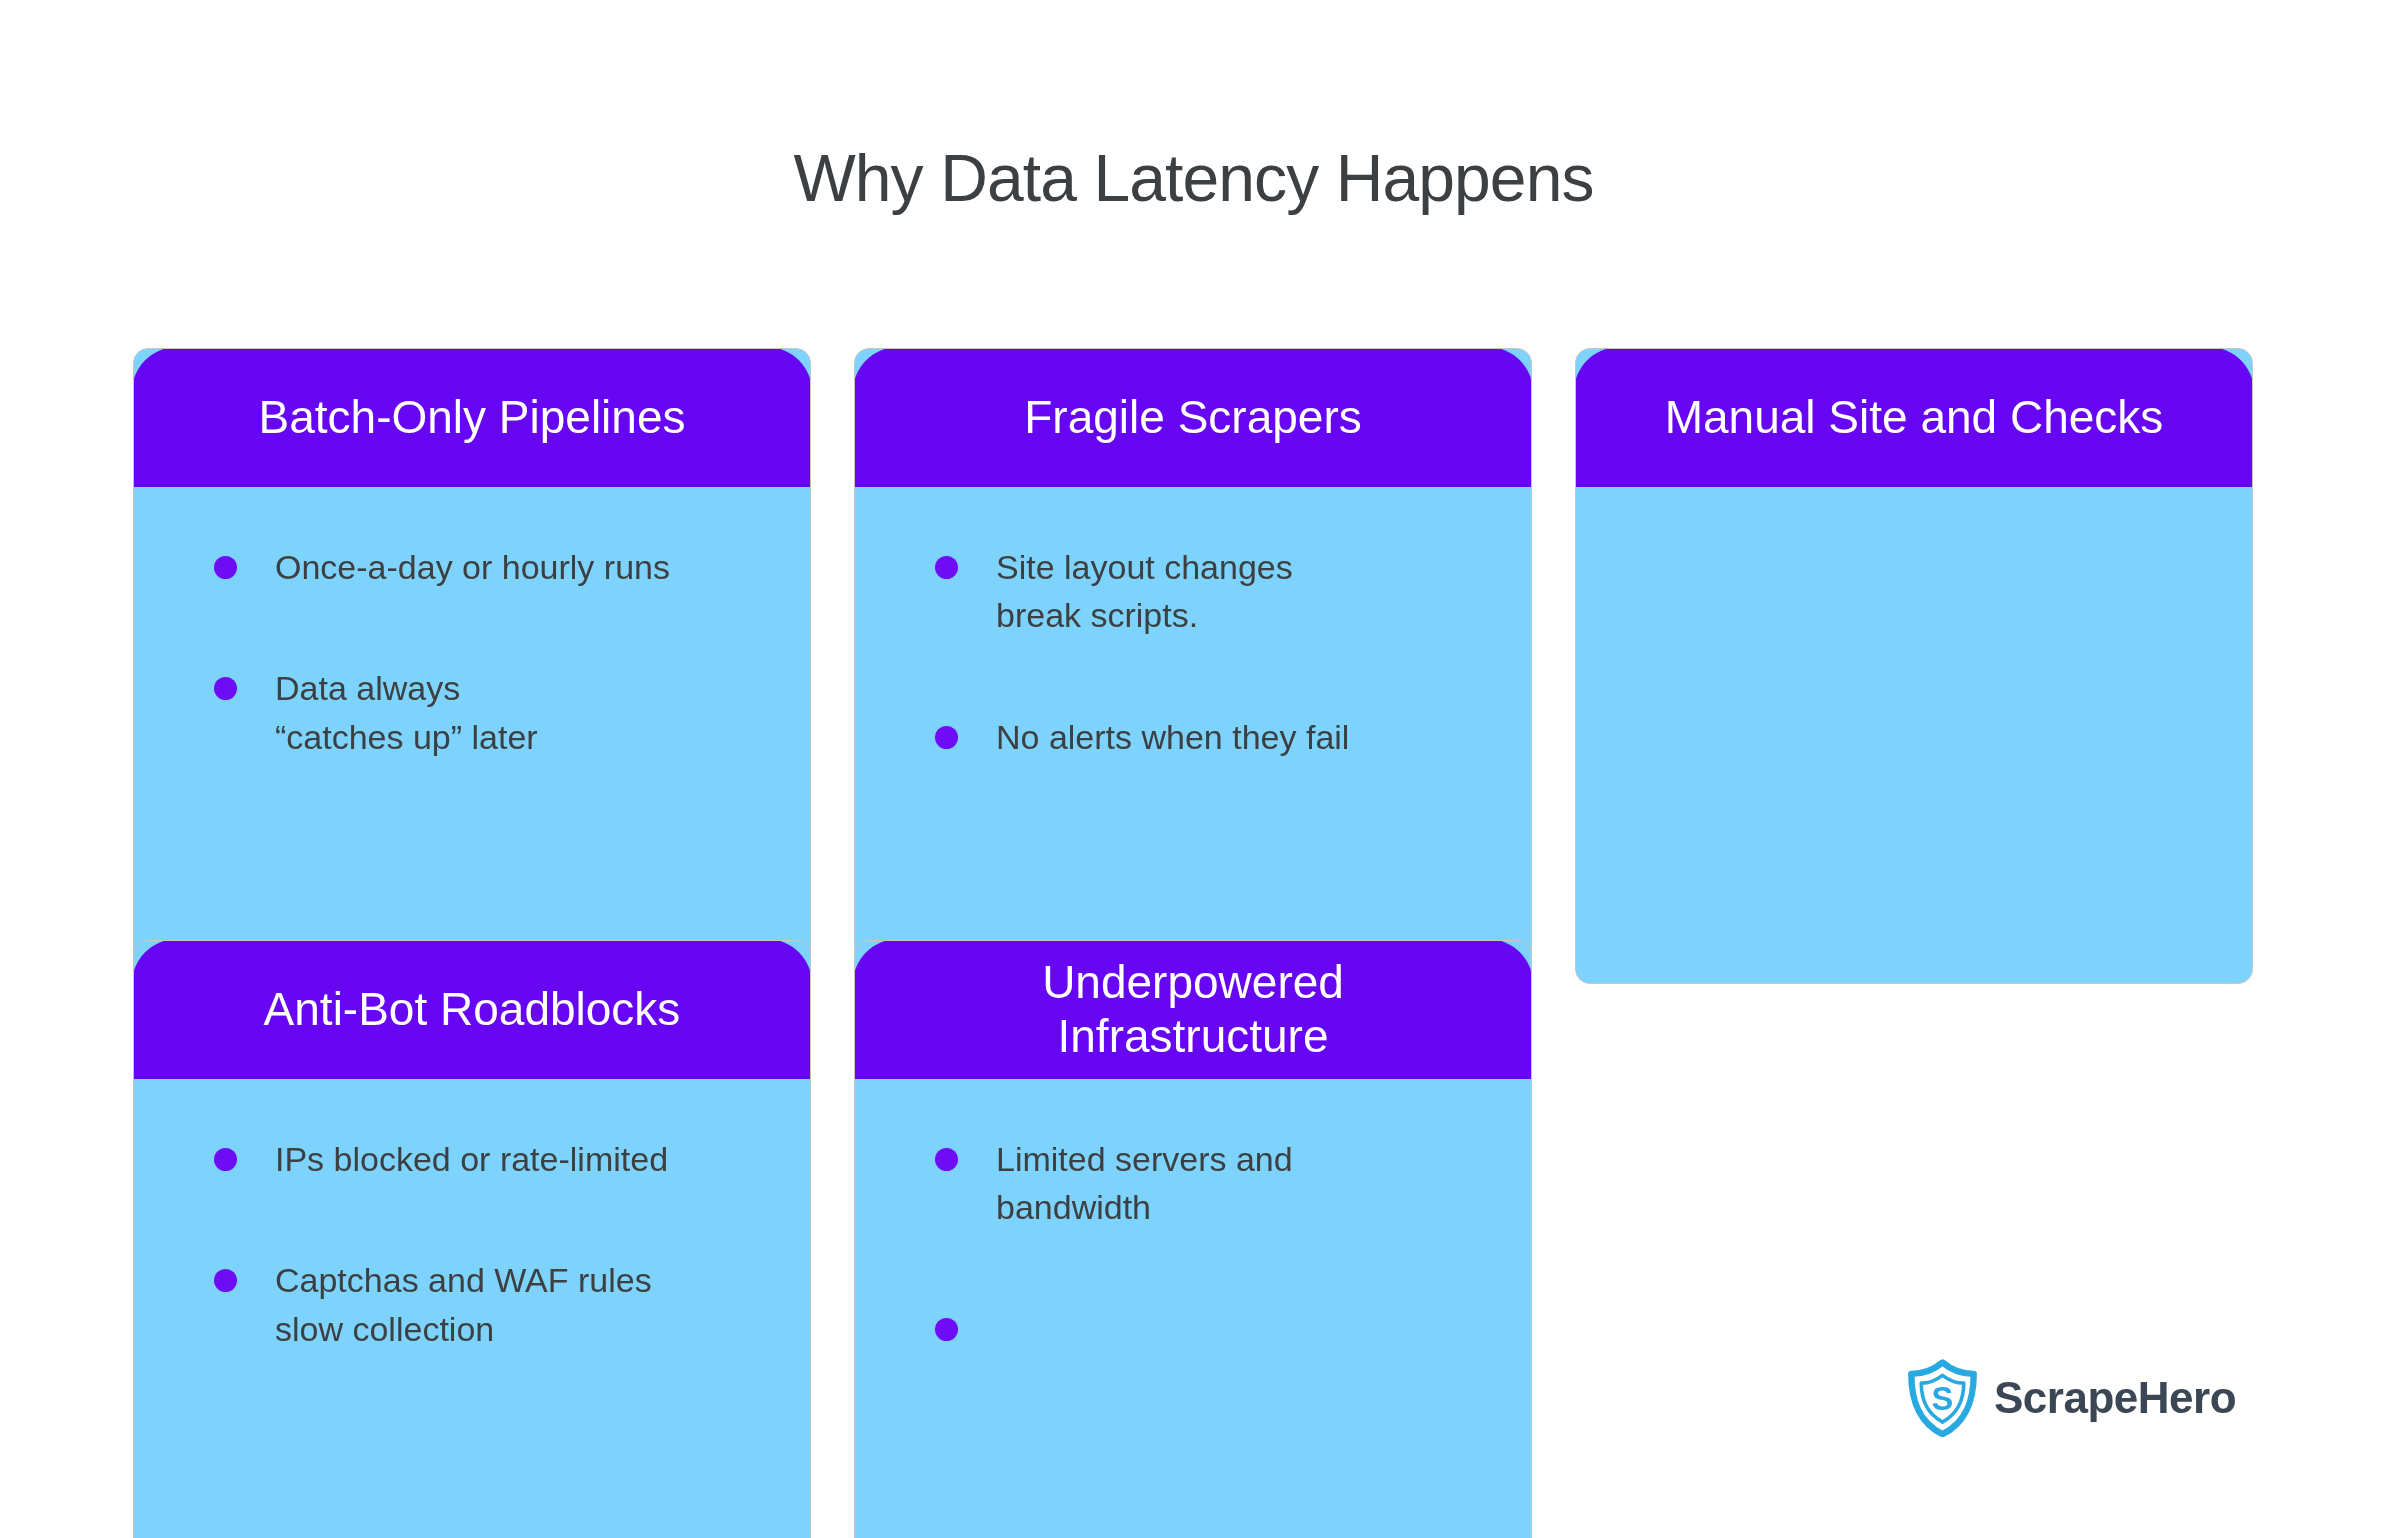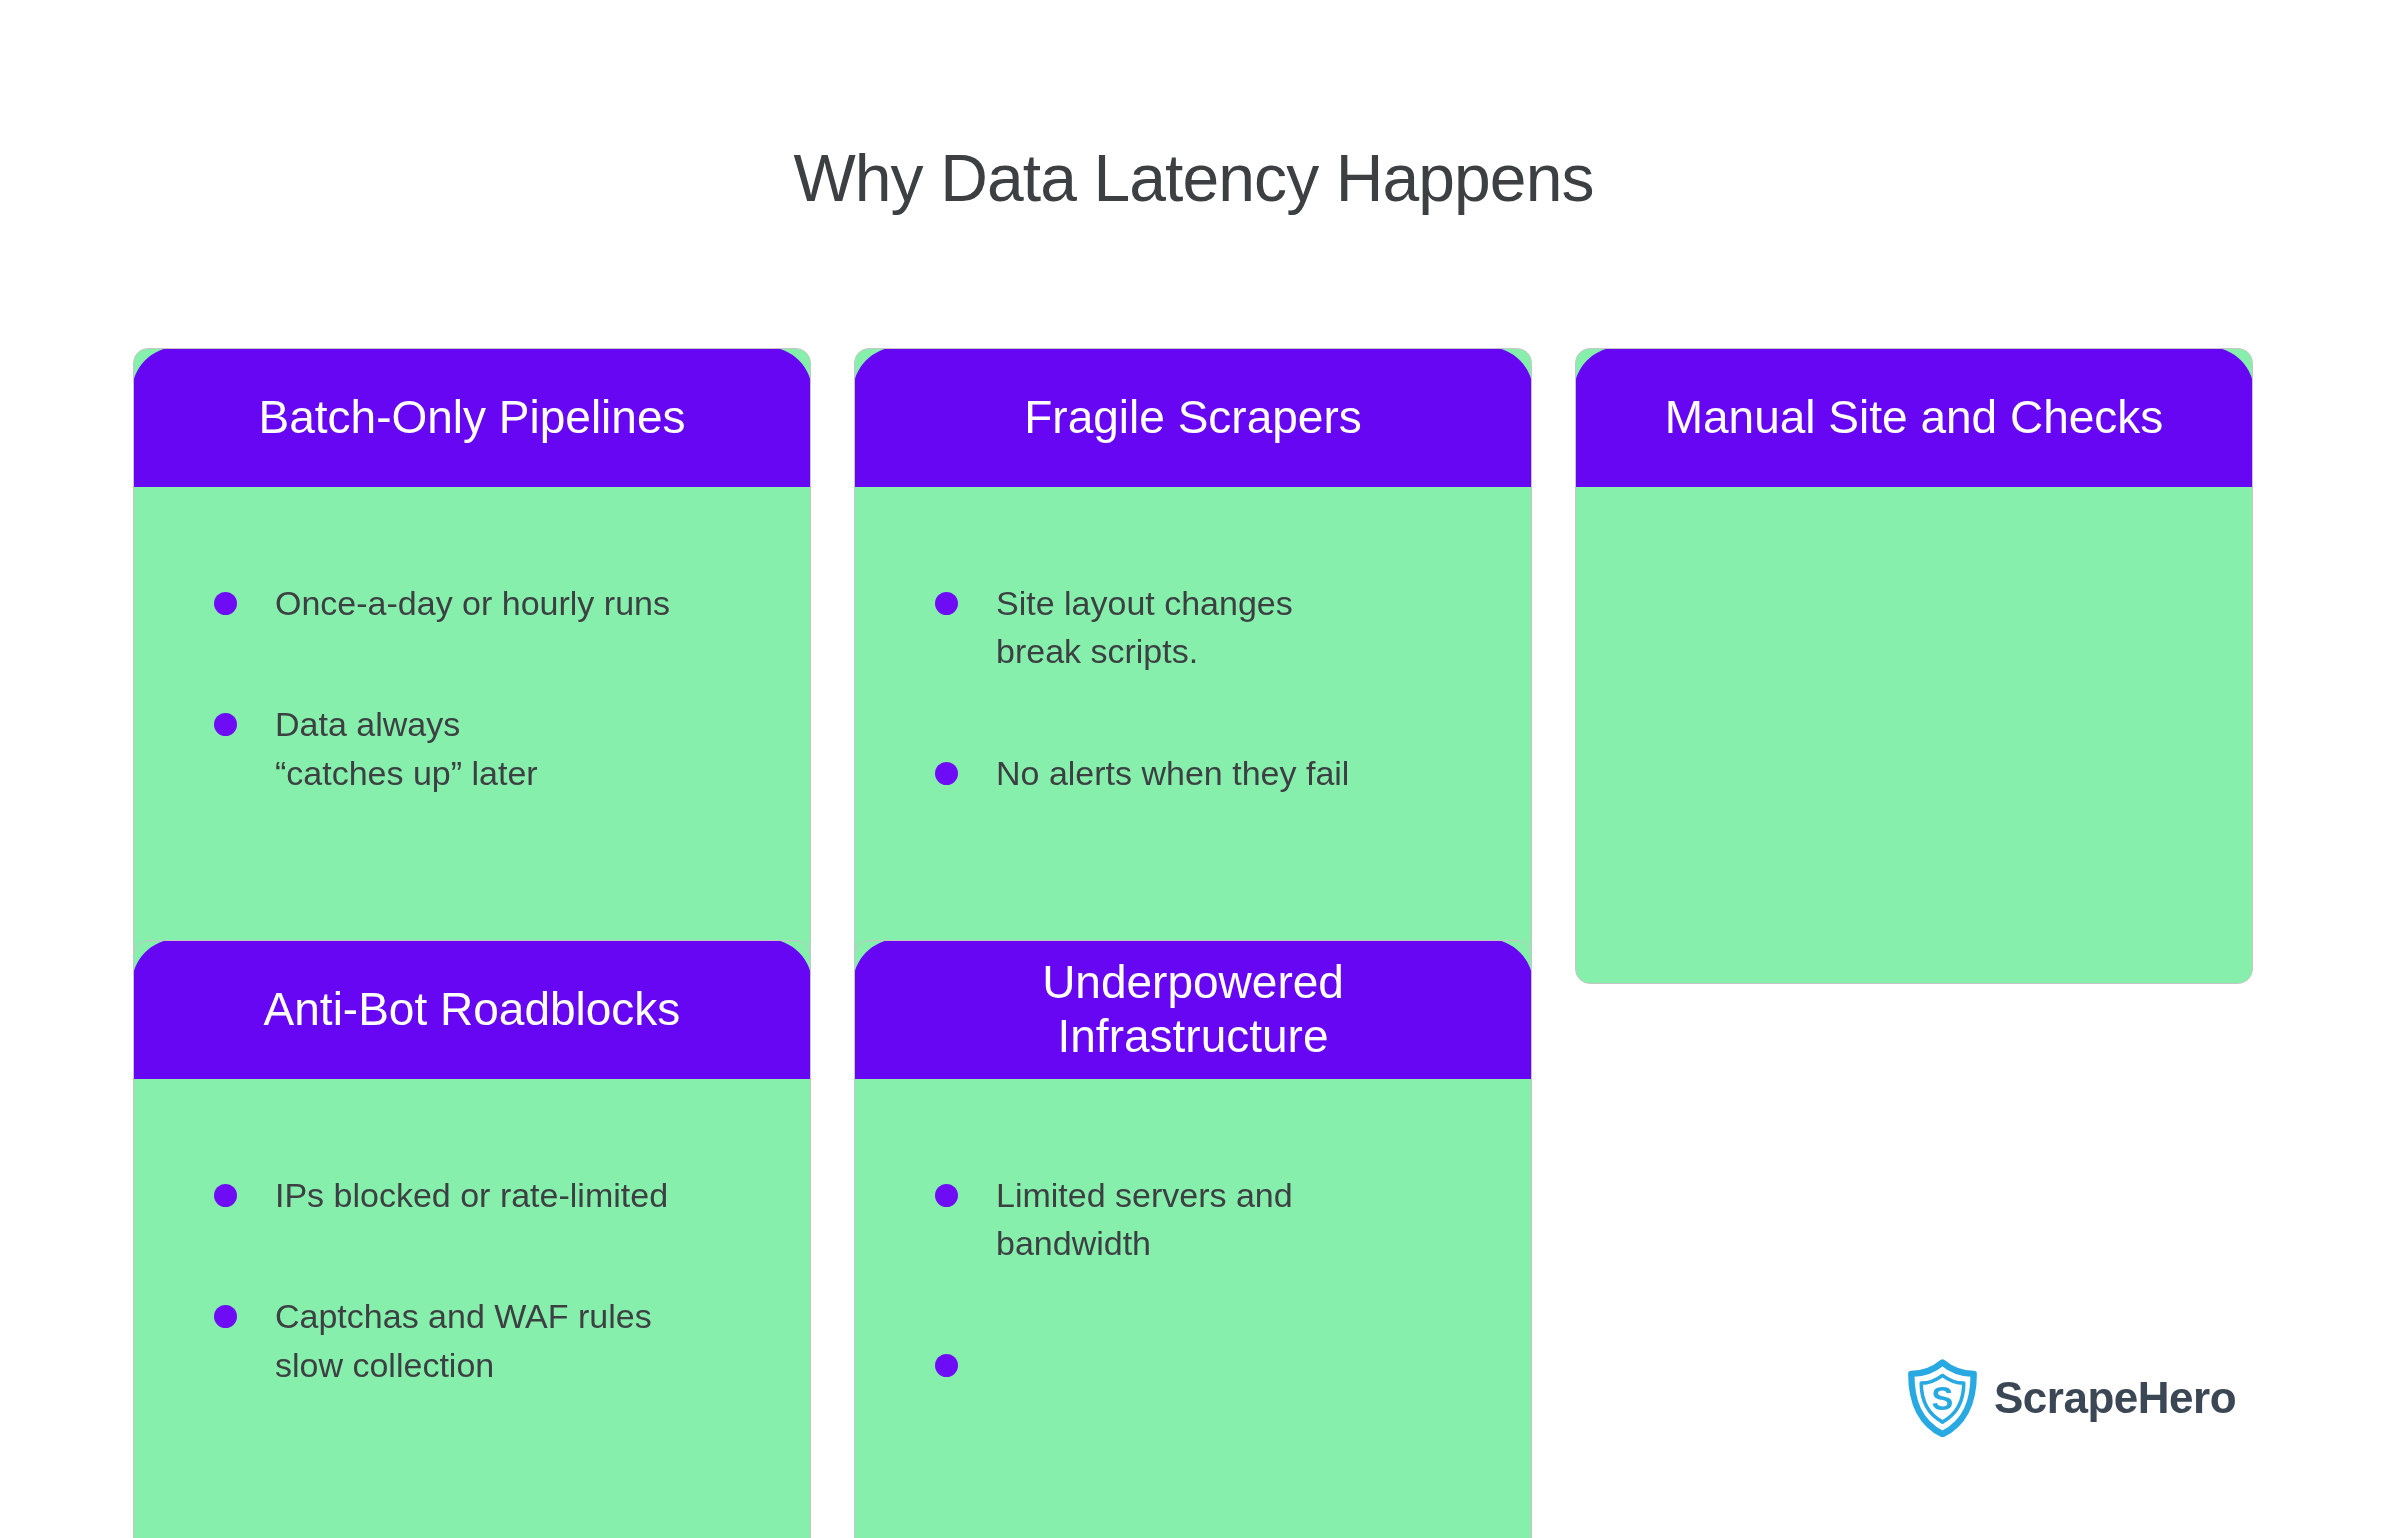--- a/index.html
+++ b/index.html
@@ -19,34 +19,34 @@
   }
   .page-title{
     position:absolute;top:140px;left:0;width:100%;
     text-align:center;font-size:66px;font-weight:500;
     color:var(--title-text);letter-spacing:-0.9px;
   }
   .row{position:absolute;left:133px;display:flex;gap:43px;}
   .row-1{top:348px;}
   .row-2{top:940px;align-items:flex-end;}
   .card{
-    width:678px;height:636px;background:#86efac;
+    width:678px;height:636px;background:#7dd3fc;
     border:1.9px solid var(--card-border);border-radius:15px;
     overflow:hidden;
   }
   .card-header{
     height:140px;margin:-1.9px -1.9px 0 -1.9px;
     background:var(--purple);
     display:flex;align-items:center;justify-content:center;
     text-align:center;color:#ffffff;
     font-size:46px;font-weight:500;line-height:1.18;
     white-space:pre-line;
     border-radius:45px 45px 0 0;
   }
-  .card-body{padding:92px 43px 0 80px;}
+  .card-body{padding:56px 43px 0 80px;}
   .bullet-item{
     display:flex;align-items:flex-start;
     margin-bottom:73px;
     font-size:34px;line-height:1.42;color:var(--body-text);
     white-space:pre-line;
   }
   .bullet-dot{
     flex:none;width:23px;height:23px;border-radius:50%;
     background:var(--bullet);
     margin:13px 38px 0 0;

